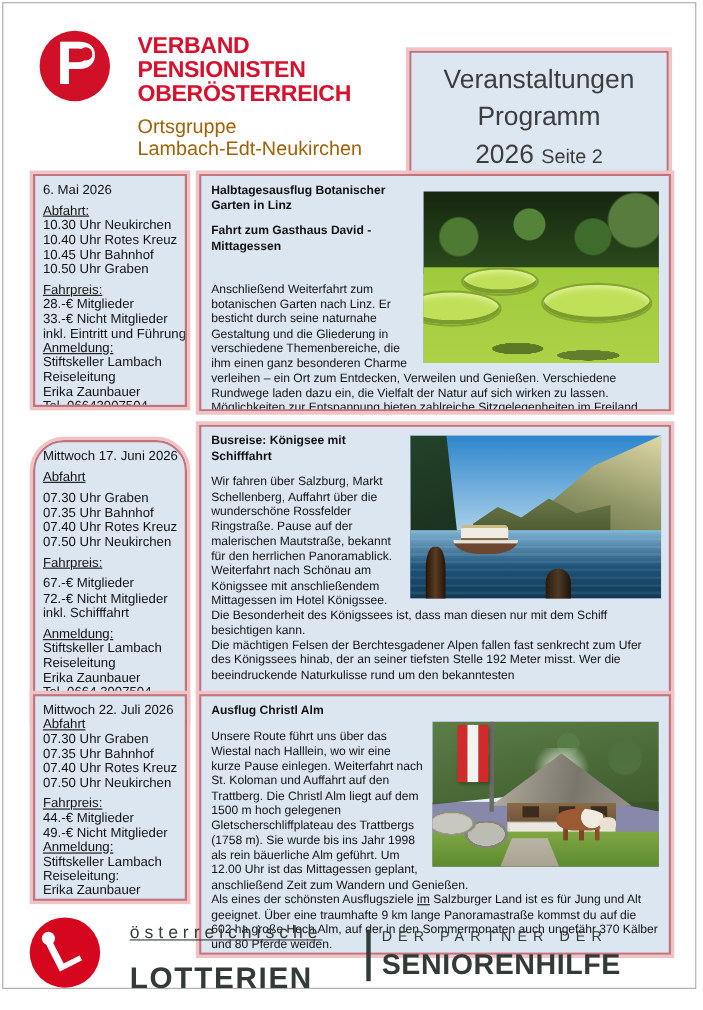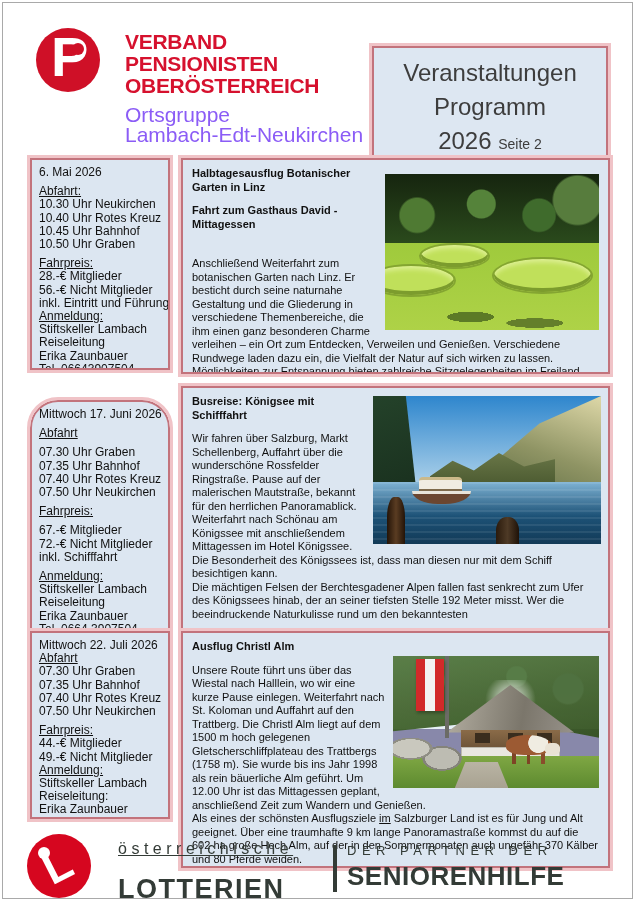--- a/index.html
+++ b/index.html
@@ -15,29 +15,29 @@
   }
   
   .logo-p { position:absolute; left:36px; top:28px; width:64px; height:64px;
     background:#cf1027; border-radius:50%; }
   .logo-p .glyph { position:absolute; left:15px; top:-3px; color:#fff;
     font-weight:bold; font-size:56px; line-height:64px; }
   .logo-p .dot { position:absolute; left:36px; top:15px; width:12px; height:12px;
     background:#cf1027; border-radius:50%; }
   .brand { position:absolute; left:125px; top:31px; color:#d6112e;
     font-weight:bold; font-size:21px; line-height:22px; letter-spacing:-0.3px; }
-  .orts { position:absolute; left:125px; top:105px; color:#8b5cf6;
-    font-size:21px; line-height:20px; }
+  .orts { position:absolute; left:125px; top:105px; color:#a16207;
+    font-size:18px; line-height:20px; }
   .program {
     position:absolute; left:372px; top:26px; width:236px; height:112px;
     background:#dde7f2; border:2px solid #c2737c; outline:3px solid #f0c3c7;
     text-align:center; color:#3d3d3d; padding-top:8px;margin-top:20px;
   }
   .program .ln { font-size:24px; line-height:34px; }
-  .program .small { font-size:14px; }
+  .program .small { font-size:18px; }
   
   .info-box {
     position:absolute; left:30px; width:140px;
     background:#dce6f1; border:2px solid #c2737c; outline:3px solid #f0c3c7;
     padding:6px 7px; font-size:12px; line-height:13.2px; overflow:hidden;
   }
   .content-box {
     position:absolute; left:181px; width:429px;
     background:#dce6f1; border:2px solid #c2737c; outline:3px solid #f0c3c7;
     padding:7px 9px; font-size:11px; line-height:13.5px; overflow:hidden;
@@ -187,21 +187,21 @@
 
 <div class="info-box" style="top:158px; height:212px;">
     <div class="info-line">6. Mai 2026</div>
     <div class="info-line u gap">Abfahrt:</div>
     <div class="info-line">10.30 Uhr Neukirchen</div>
     <div class="info-line">10.40 Uhr Rotes Kreuz</div>
     <div class="info-line">10.45 Uhr Bahnhof</div>
     <div class="info-line">10.50 Uhr Graben</div>
     <div class="info-line u gap">Fahrpreis:</div>
     <div class="info-line">28.-€ Mitglieder</div>
-    <div class="info-line">56.-€ Nicht Mitglieder</div>
+    <div class="info-line">33.-€ Nicht Mitglieder</div>
     <div class="info-line">inkl. Eintritt und Führung</div>
     <div class="info-line u">Anmeldung:</div>
     <div class="info-line">Stiftskeller Lambach</div>
     <div class="info-line">Reiseleitung</div>
     <div class="info-line">Erika Zaunbauer</div>
     <div class="info-line">Tel. 06643907504</div>
   </div>
 <div class="content-box" style="top:158px; height:216px;">
   <div class="photo photo1">
     <div class="abs p1-jungle"></div>

